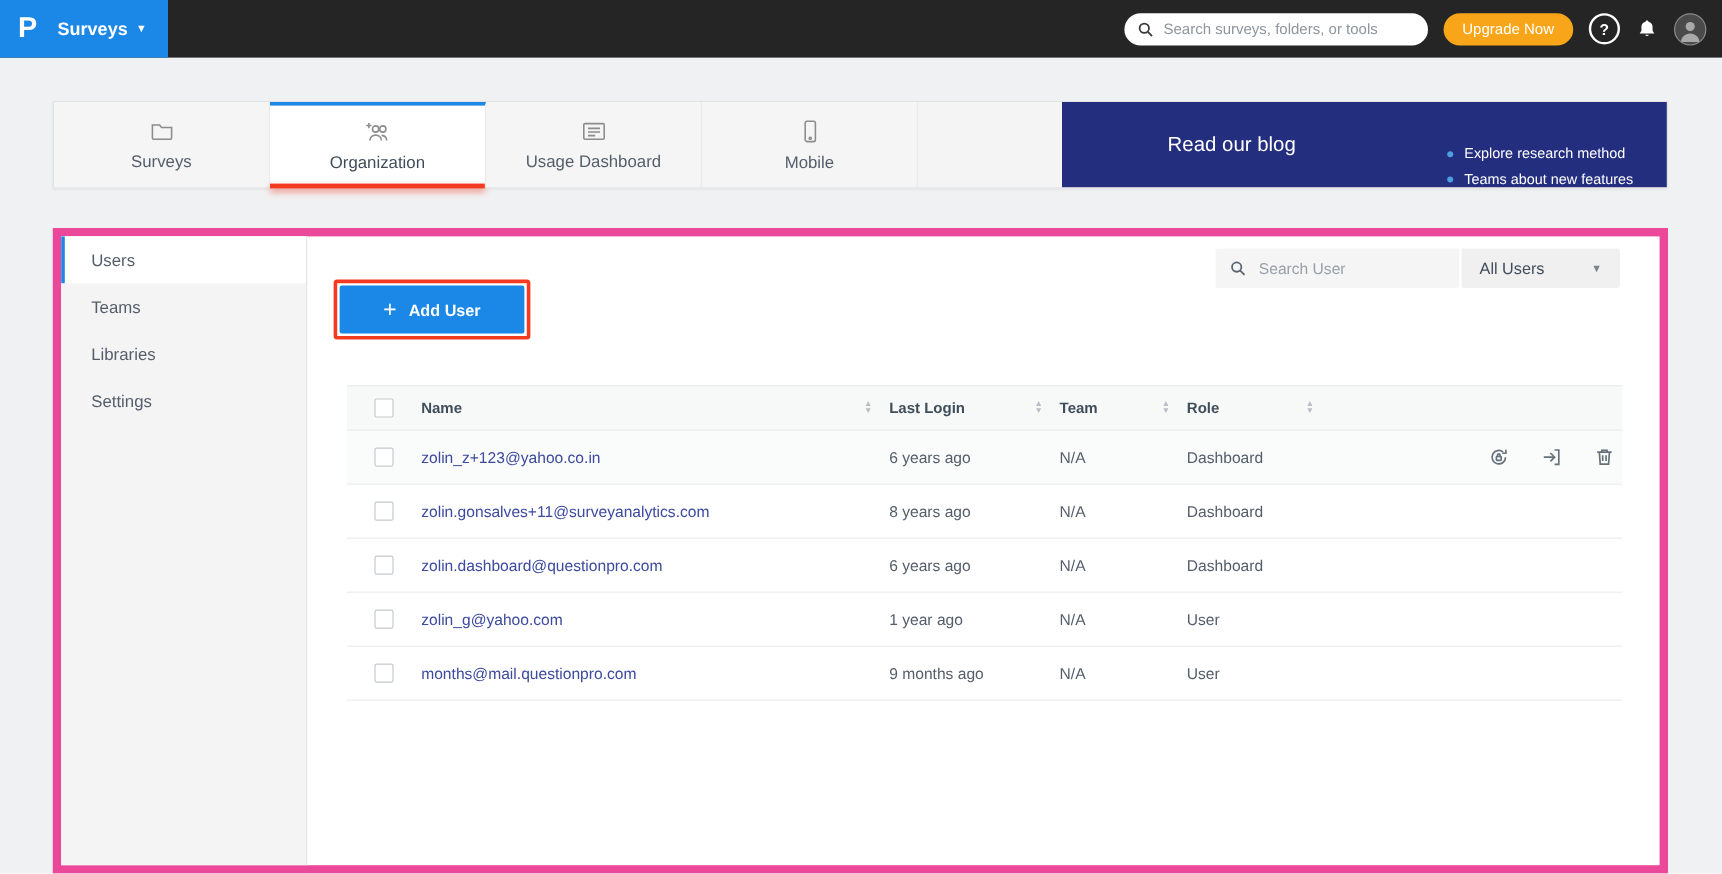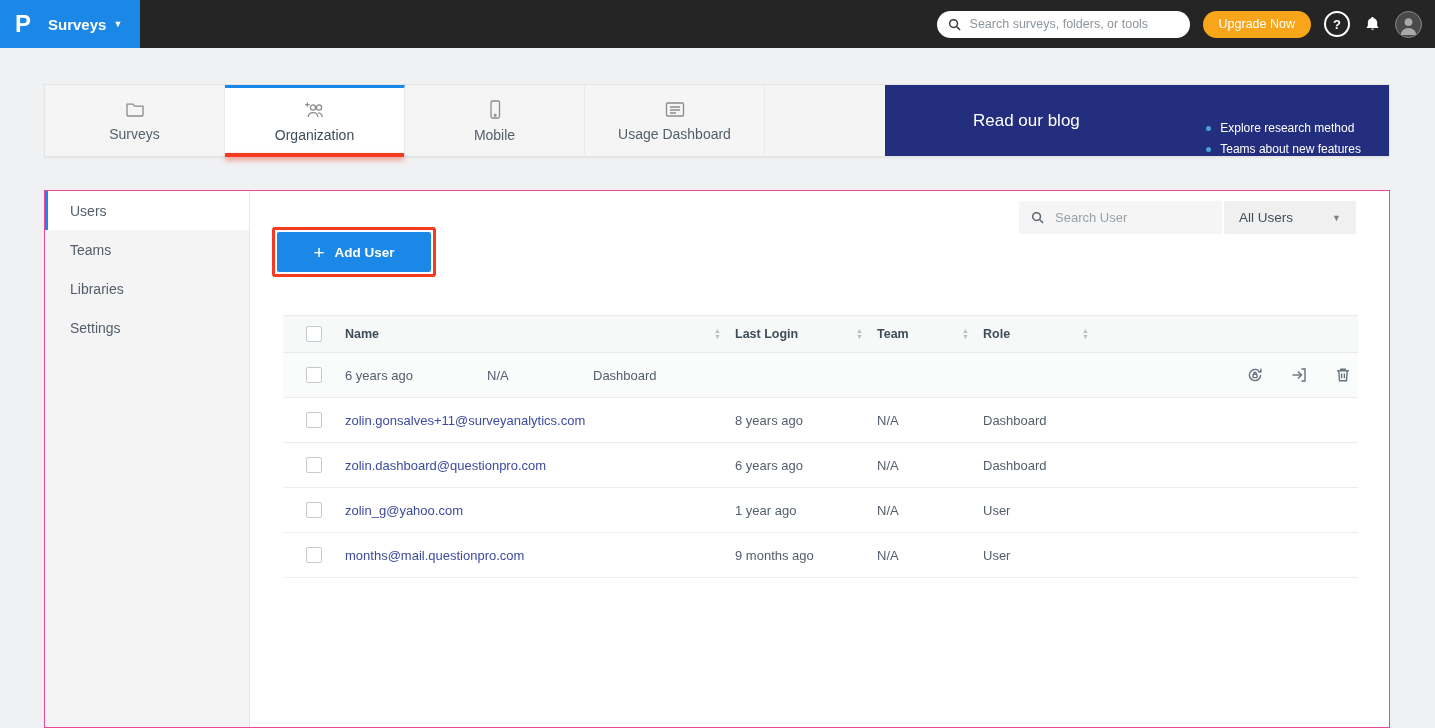--- a/index.html
+++ b/index.html
@@ -35,21 +35,21 @@
   .tab.active .tab-label{color:var(--heading);}
   .tab.active::after{content:"";position:absolute;left:0;right:0;bottom:-1px;height:4px;background:var(--annotation);box-shadow:0 3px 5px rgba(244,59,34,.55);}
   .tab svg{stroke:#8c8c8c;fill:none;stroke-width:1.3;}
   .tabs-filler{flex:1;background:#f4f4f4;}
   .banner{width:504px;background:var(--banner);display:flex;align-items:center;color:#fff;cursor:pointer;}
   .banner-title{font-size:17px;margin-left:88px;font-weight:500;}
   .banner-bullets{margin-left:auto;margin-right:28px;display:flex;flex-direction:column;gap:7px;margin-top:36px;}
   .bullet{display:flex;align-items:center;gap:9px;font-size:12px;}
   .bullet .dot{width:5px;height:5px;border-radius:50%;background:#4d9de0;flex:none;}
   
-  .main-card{margin:33px 45px 0 44px;height:538px;display:flex;background:#fff;border:1px solid #ec4899;box-shadow:0 1px 2px rgba(0,0,0,.05);}
+  .main-card{margin:33px 45px 0 44px;height:538px;display:flex;background:#fff;border:7px solid #ec4899;box-shadow:0 1px 2px rgba(0,0,0,.05);}
   .sidebar{width:205px;background:#f4f4f5;border-right:1px solid #e6e6e6;flex:none;}
   .side-item{height:39px;display:flex;align-items:center;padding-left:25px;font-size:14px;color:var(--text);cursor:pointer;}
   .side-item.active{background:#fff;border-left:3px solid var(--accent);padding-left:22px;}
   .content{flex:1;position:relative;}
   .controls-right{position:absolute;top:10px;right:33px;display:flex;gap:2px;}
   .search-user{width:203px;height:33px;background:#f5f5f6;border-radius:2px;display:flex;align-items:center;gap:9px;padding:0 12px;}
   .search-user input{border:none;outline:none;flex:1;font-size:13px;color:#444;background:transparent;font-family:inherit;}
   .search-user input::placeholder{color:#98a0a8;}
   .filter{width:132px;height:33px;background:#f0f0f1;border-radius:2px;display:flex;align-items:center;justify-content:space-between;padding:0 15px;font-size:13.5px;color:#414e5b;cursor:pointer;}
   .filter .caret{color:#7a828c;font-size:9px;}
@@ -123,32 +123,32 @@
     <svg width="24" height="19" viewBox="0 0 24 19">
         <circle cx="10" cy="6.5" r="2.6"></circle>
         <circle cx="16" cy="6.5" r="2.6"></circle>
         <path d="M5.2 16c0-2.7 2.1-4.4 4.8-4.4s4.8 1.7 4.8 4.4"></path>
         <path d="M15 11.8c2.4.2 4.2 1.8 4.2 4.2"></path>
         <path d="M2.2 3.6h4.4M4.4 1.4v4.4"></path>
       </svg>
     <span class="tab-label">Organization</span>
   </div>
   <div class="tab">
+    <svg width="22" height="19" viewBox="0 0 22 19">
+        <rect x="2.5" y="3" width="17" height="13" rx="1"></rect>
+        <path d="M6 7h10M6 10h10M6 13h6"></path>
+      </svg>
+    <span class="tab-label">Usage Dashboard</span>
+  </div>
+  <div class="tab">
     <svg width="20" height="21" viewBox="0 0 20 21">
         <rect x="6" y="2" width="8.5" height="17" rx="1.5"></rect>
         <circle cx="10.2" cy="16.2" r="0.9"></circle>
       </svg>
     <span class="tab-label">Mobile</span>
-  </div>
-  <div class="tab">
-    <svg width="22" height="19" viewBox="0 0 22 19">
-        <rect x="2.5" y="3" width="17" height="13" rx="1"></rect>
-        <path d="M6 7h10M6 10h10M6 13h6"></path>
-      </svg>
-    <span class="tab-label">Usage Dashboard</span>
   </div>
   <div class="tabs-filler"></div>
   <div class="banner">
     <span class="banner-title">Read our blog</span>
     <div class="banner-bullets">
       <span class="bullet">
           <span class="dot"></span>
           <span>Explore research method</span>
         </span>
       <span class="bullet">
@@ -210,20 +210,21 @@
           <span class="sort"></span>
         </div>
         <div class="c-spacer"></div>
         <div class="c-actions"></div>
       </div>
       <div id="tbody">
           <div class="trow highlight">
             <div class="c-check">
               <span class="checkbox"></span>
             </div>
+            <div class="c-name"><a class="email">zolin_z+123@yahoo.co.in</a></div>
             <div class="c-login">6 years ago</div>
             <div class="c-team">N/A</div>
             <div class="c-role">Dashboard</div>
             <div class="c-spacer"></div>
             <div class="c-actions">
               <svg class="aicon" viewBox="0 0 18 18">
                 <path d="M14.6 9a5.6 5.6 0 1 1-2.0-4.3"></path>
                 <path d="M14.9 2.7v3h-3"></path>
                 <rect x="7" y="8.4" width="4" height="3.2" rx="0.5"></rect>
                 <path d="M7.9 8.4V7.3a1.1 1.1 0 0 1 2.2 0v1.1"></path>

